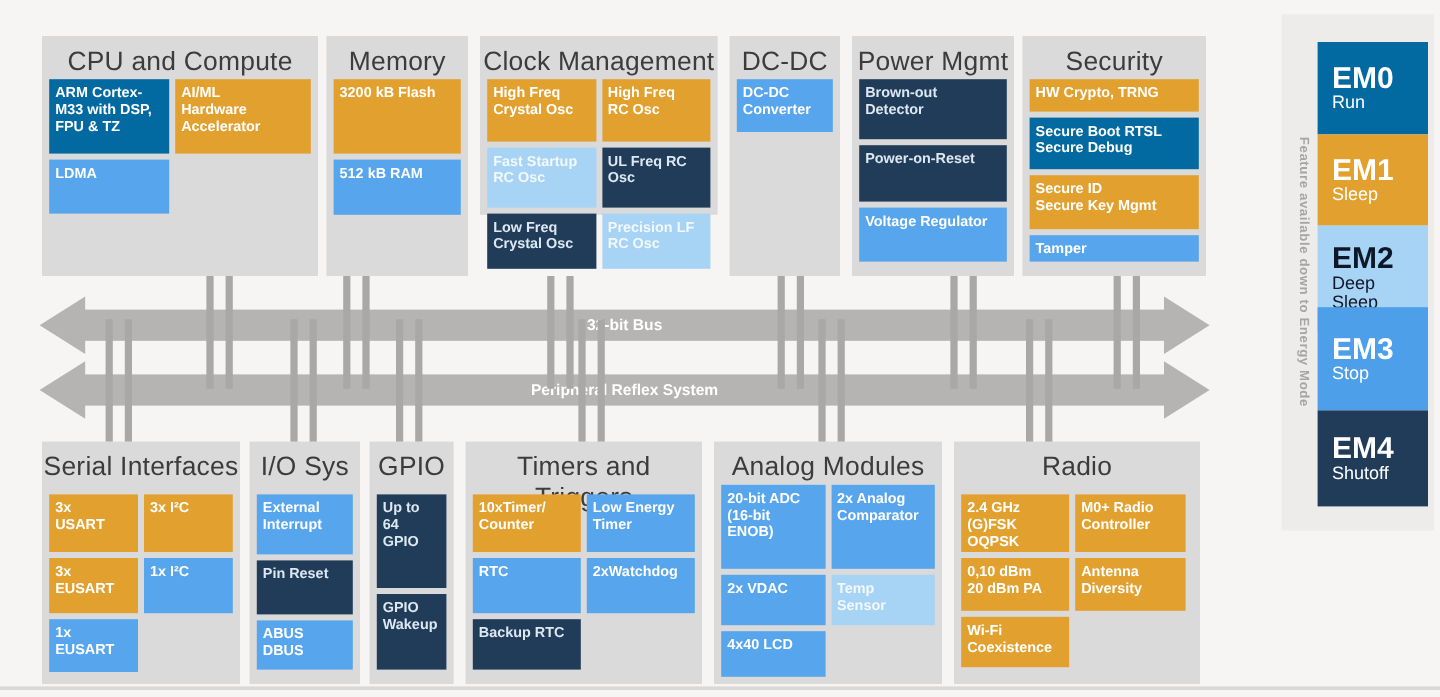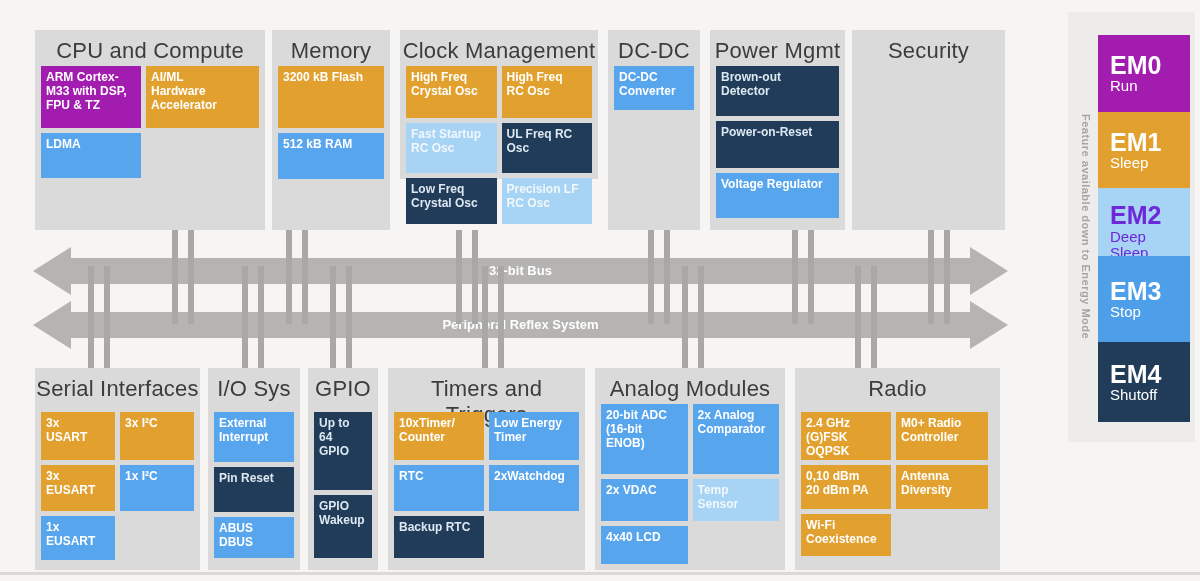--- a/index.html
+++ b/index.html
@@ -9,21 +9,21 @@
   .section{position:absolute;background:#dbdada;}
   .section .title{position:absolute;top:8px;left:0;right:0;text-align:center;
     font-size:22px;color:#3c3c3c;font-weight:400;letter-spacing:.2px;}
   .blocks{position:absolute;left:6px;right:6px;top:36px;bottom:10px;
     display:grid;gap:5px;align-content:start;}
   .blocks.b44{top:44px;}
 
   .blk{color:#fff;font-weight:700;font-size:12px;line-height:1.18;
     padding:4px 5px;box-sizing:border-box;white-space:pre-line;overflow:hidden;}
   .gold {background:#e2a12f;}
-  .rust {background:#a21caf;}
+  .rust {background:#0369a1;}
   .blue {background:#57a5ed;}
   .lblue{background:#a7d3f4;color:#f2f8fd;}
   .navy {background:#203c58;color:#dde8f2;}
   .emblue{background:#4c9fe8;}
 
   .bus{position:absolute;left:33px;width:975px;height:48px;z-index:1;}
   .bus .body{position:absolute;left:36px;right:36px;top:11px;bottom:11px;background:#b5b4b2;}
   .bus .tri-l{position:absolute;left:0;top:0;width:0;height:0;
     border-top:24px solid transparent;border-bottom:24px solid transparent;border-right:38px solid #b5b4b2;}
   .bus .tri-r{position:absolute;right:0;top:0;width:0;height:0;
@@ -127,20 +127,28 @@
     <div class="blocks" style="grid-template-rows:50px 47px 45px">
       <div class="blk navy">Brown-out
 Detector</div>
       <div class="blk navy">Power-on-Reset</div>
       <div class="blk blue">Voltage Regulator</div>
     </div>
   </div>
 
   <div class="section" style="left:852px;top:30px;width:153px;height:200px">
     <div class="title">Security</div>
+    <div class="blocks" style="grid-template-rows:27px 43px 45px 22px">
+      <div class="blk gold">HW Crypto, TRNG</div>
+      <div class="blk rust">Secure Boot RTSL
+Secure Debug</div>
+      <div class="blk gold">Secure ID
+Secure Key Mgmt</div>
+      <div class="blk blue">Tamper</div>
+    </div>
   </div>
 
   <div class="bus" style="top:247px">
     <div class="tri-l"></div>
     <div class="body"></div>
     <div class="tri-r"></div>
     <div class="lbl">32-bit Bus</div>
   </div>
   <div class="bus" style="top:301px">
     <div class="tri-l"></div>
@@ -233,21 +241,21 @@
   <div id="energy-panel">
     <div id="energy-caption">Feature available down to Energy Mode</div>
     <div class="em rust" style="top:23px;height:77px">
       <div class="name">EM0</div>
       <div class="state">Run</div>
     </div>
     <div class="em gold" style="top:100px;height:76px">
       <div class="name">EM1</div>
       <div class="state">Sleep</div>
     </div>
-    <div class="em lblue" style="top:176px;height:88px;color:#6d28d9">
+    <div class="em lblue" style="top:176px;height:88px;color:#0f172a">
       <div class="name">EM2</div>
       <div class="state">Deep
 Sleep</div>
     </div>
     <div class="em emblue" style="top:244px;height:86px">
       <div class="name">EM3</div>
       <div class="state">Stop</div>
     </div>
     <div class="em navy" style="top:330px;height:80px;color:#fff">
       <div class="name">EM4</div>

